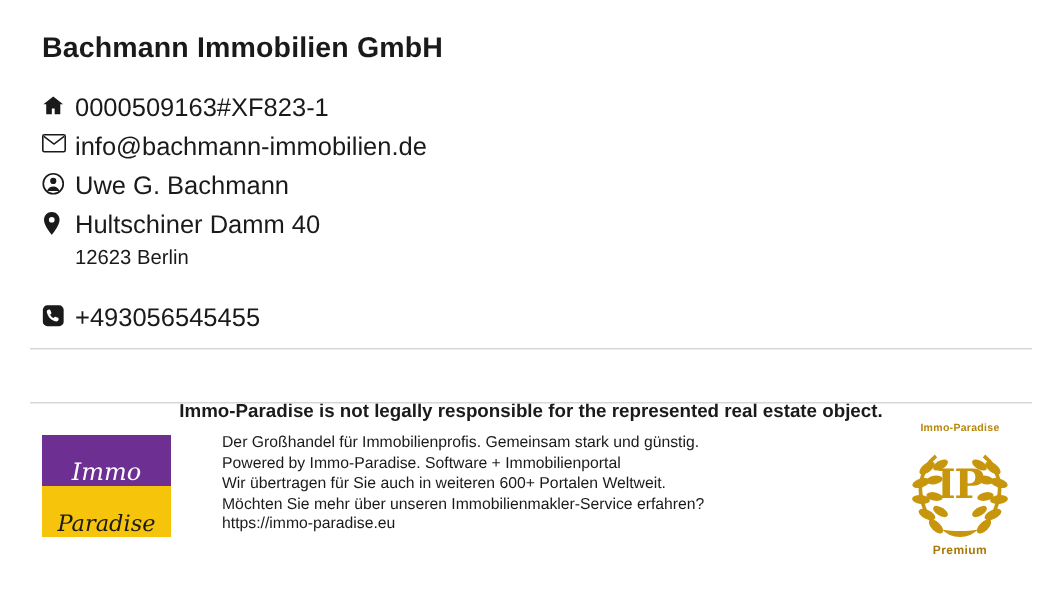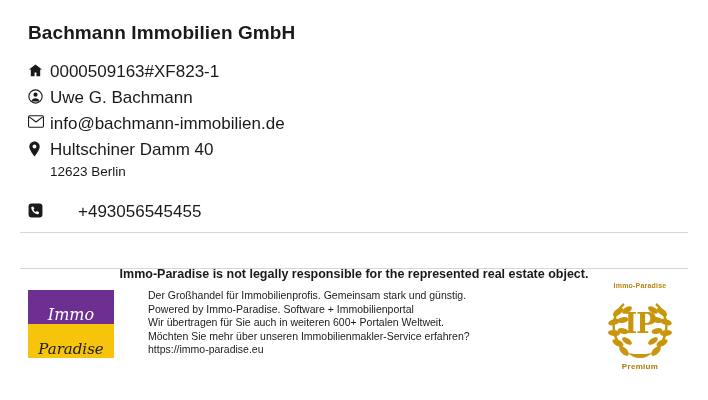--- a/index.html
+++ b/index.html
@@ -61,21 +61,20 @@
   .contact-subline {
     font-size: 13.5px;
     line-height: 19px;
     color: #1a1a1a;
     margin-left: 22px;
     margin-top: -4px;
     margin-bottom: 21px;
   }
   .phone-row {
     margin-top: 19px;
-    gap: 28px;
   }
 
   
   .divider {
     position: absolute;
     left: 20px;
     top: 232px;
     width: 668px;
     height: 1px;
     background: #d7d7d7;
@@ -221,37 +220,37 @@
       <div class="contact-icon">
         <svg width="15" height="15" viewBox="0 0 16 16">
           <path d="M8 1.5 1 7h2v7h4V10h2v4h4V7h2z" fill="#1a1a1a"></path>
         </svg>
       </div>
       <div class="contact-text">0000509163#XF823-1</div>
     </div>
 
     <div class="contact-row">
       <div class="contact-icon">
+        <svg width="16" height="13" viewBox="0 0 18 14">
+          <rect x="0.6" y="0.6" width="16.8" height="12.8" rx="1.2" fill="none" stroke="#1a1a1a" stroke-width="1.2"></rect>
+          <path d="M1.4 1.8 9 7.6l7.6-5.8" fill="none" stroke="#1a1a1a" stroke-width="1.2"></path>
+        </svg>
+      </div>
+      <div class="contact-text">info@bachmann-immobilien.de</div>
+    </div>
+
+    <div class="contact-row">
+      <div class="contact-icon">
         <svg width="15" height="15" viewBox="0 0 16 16">
           <circle cx="8" cy="8" r="7.1" fill="none" stroke="#1a1a1a" stroke-width="1.2"></circle>
           <circle cx="8" cy="6" r="2.2" fill="#1a1a1a"></circle>
           <path d="M3.6 13.2a4.6 4.6 0 0 1 8.8 0z" fill="#1a1a1a"></path>
         </svg>
       </div>
       <div class="contact-text">Uwe G. Bachmann</div>
-    </div>
-
-    <div class="contact-row">
-      <div class="contact-icon">
-        <svg width="16" height="13" viewBox="0 0 18 14">
-          <rect x="0.6" y="0.6" width="16.8" height="12.8" rx="1.2" fill="none" stroke="#1a1a1a" stroke-width="1.2"></rect>
-          <path d="M1.4 1.8 9 7.6l7.6-5.8" fill="none" stroke="#1a1a1a" stroke-width="1.2"></path>
-        </svg>
-      </div>
-      <div class="contact-text">info@bachmann-immobilien.de</div>
     </div>
 
     <div class="contact-row">
       <div class="contact-icon">
         <svg width="13" height="16" viewBox="0 0 12 16">
           <path d="M6 0.4C3.1.4.8 2.7.8 5.6c0 3.9 5.2 9.9 5.2 9.9s5.2-6 5.2-9.9C11.2 2.7 8.9.4 6 .4z" fill="#1a1a1a"></path>
           <circle cx="6" cy="5.5" r="1.9" fill="#ffffff"></circle>
         </svg>
       </div>
       <div class="contact-text">Hultschiner Damm 40</div>

